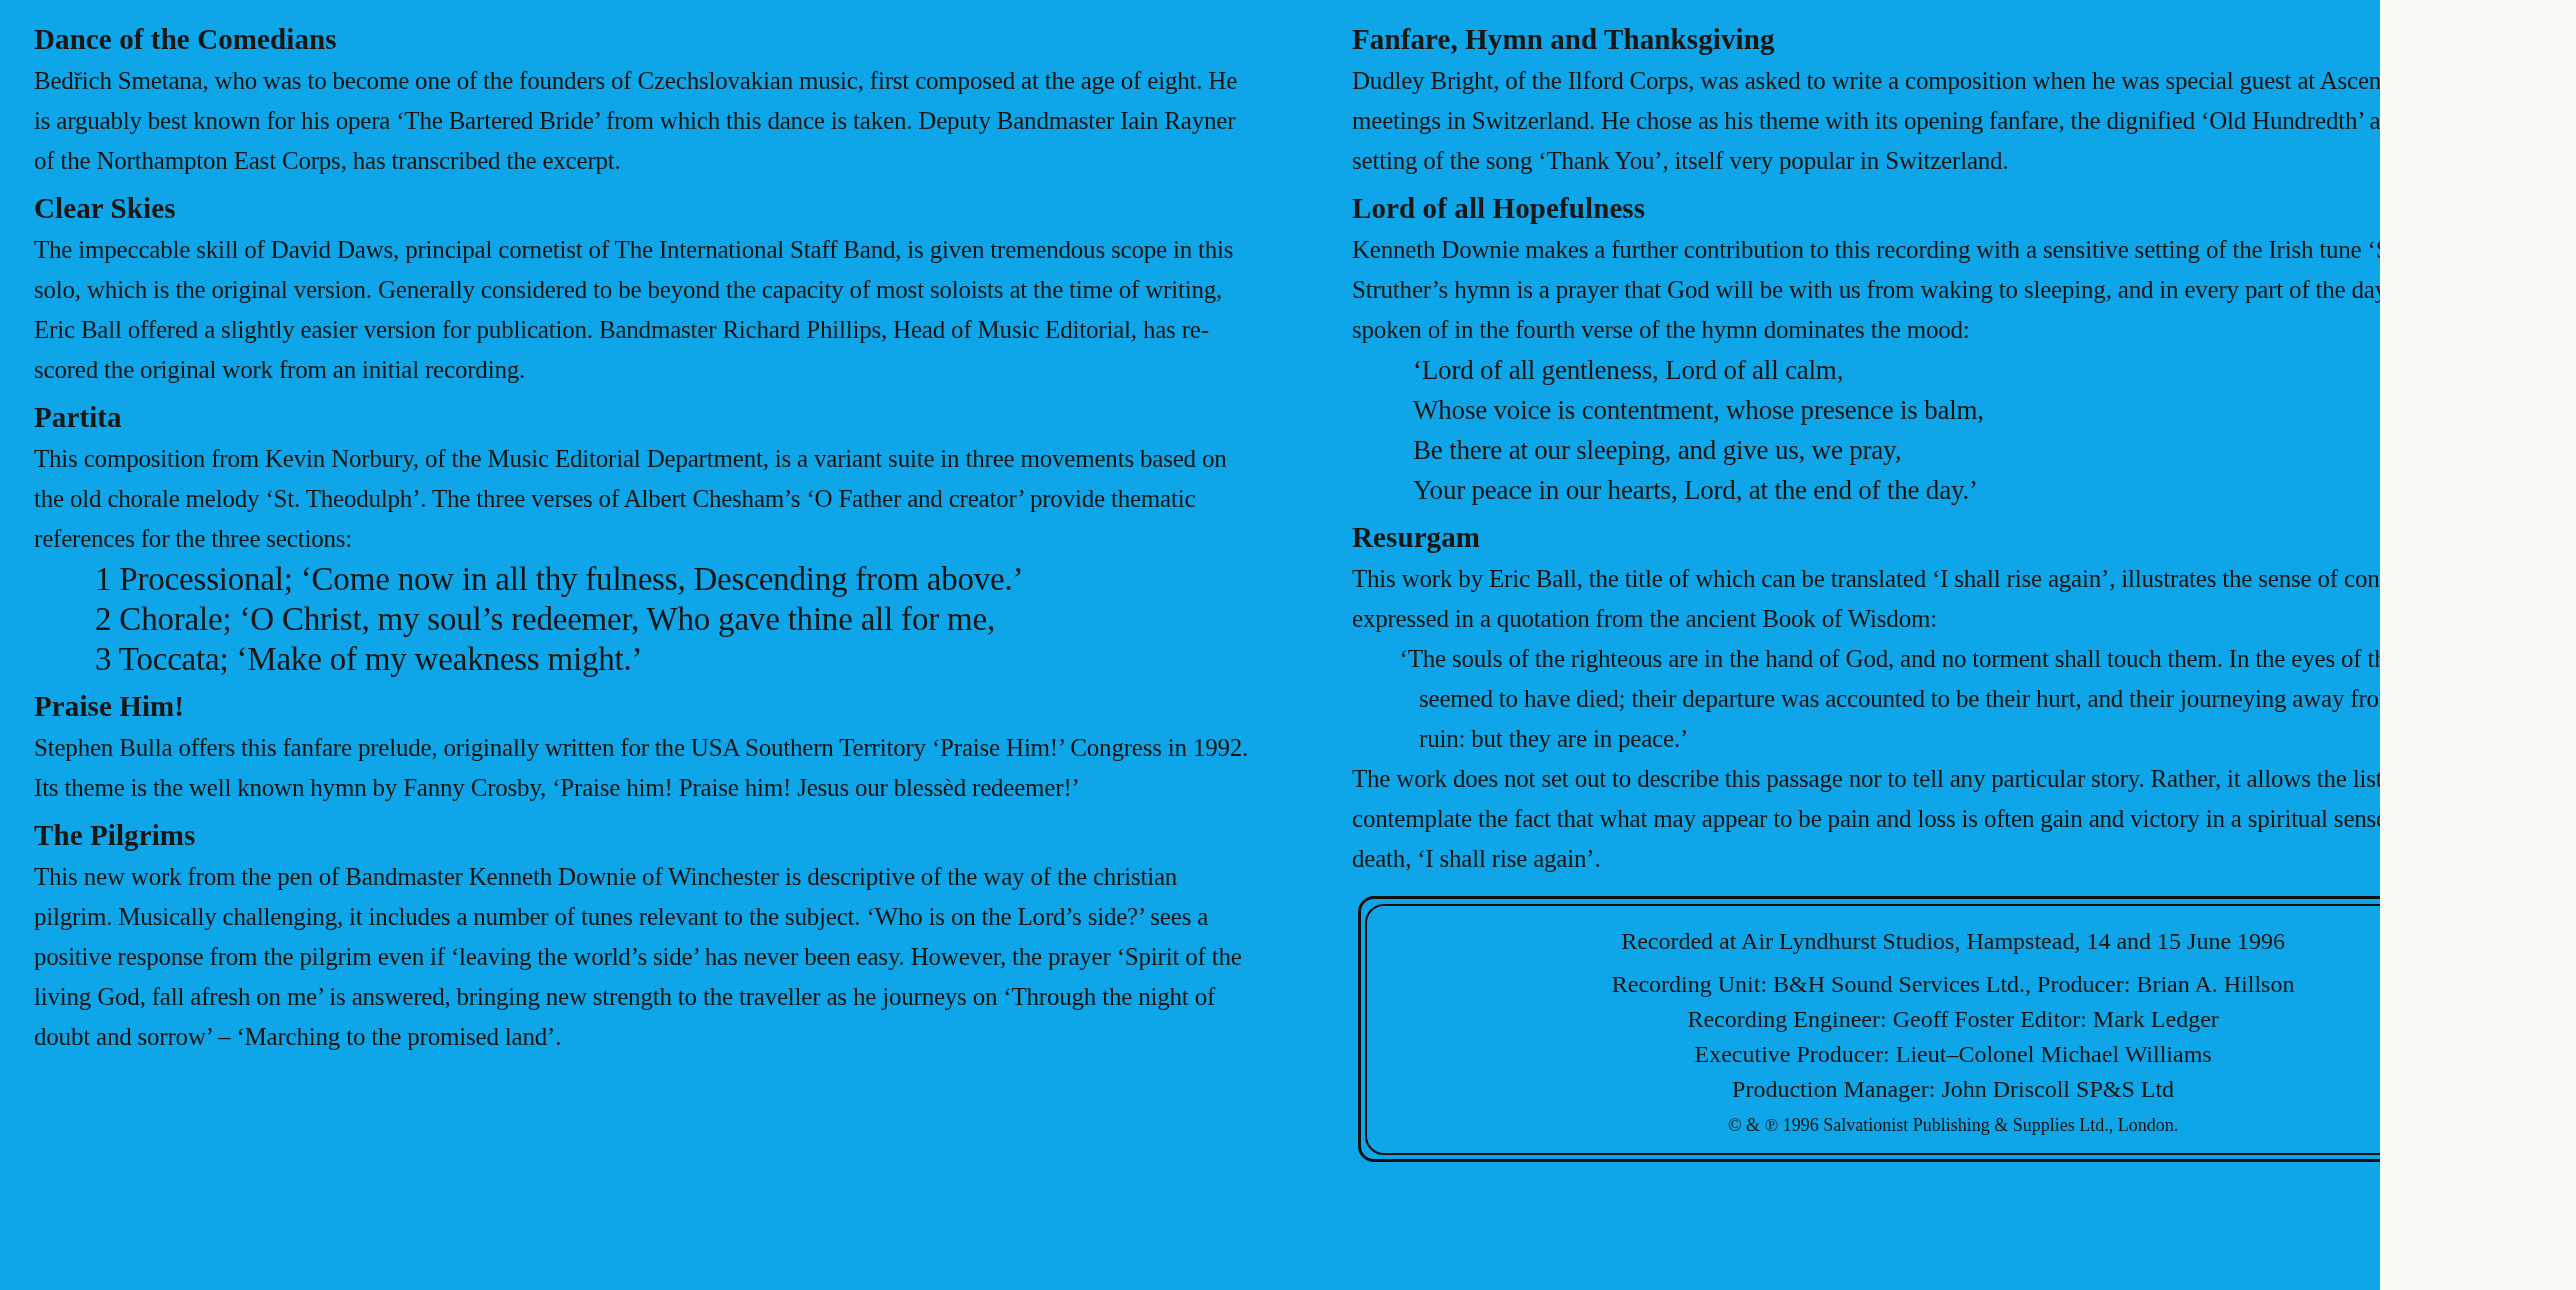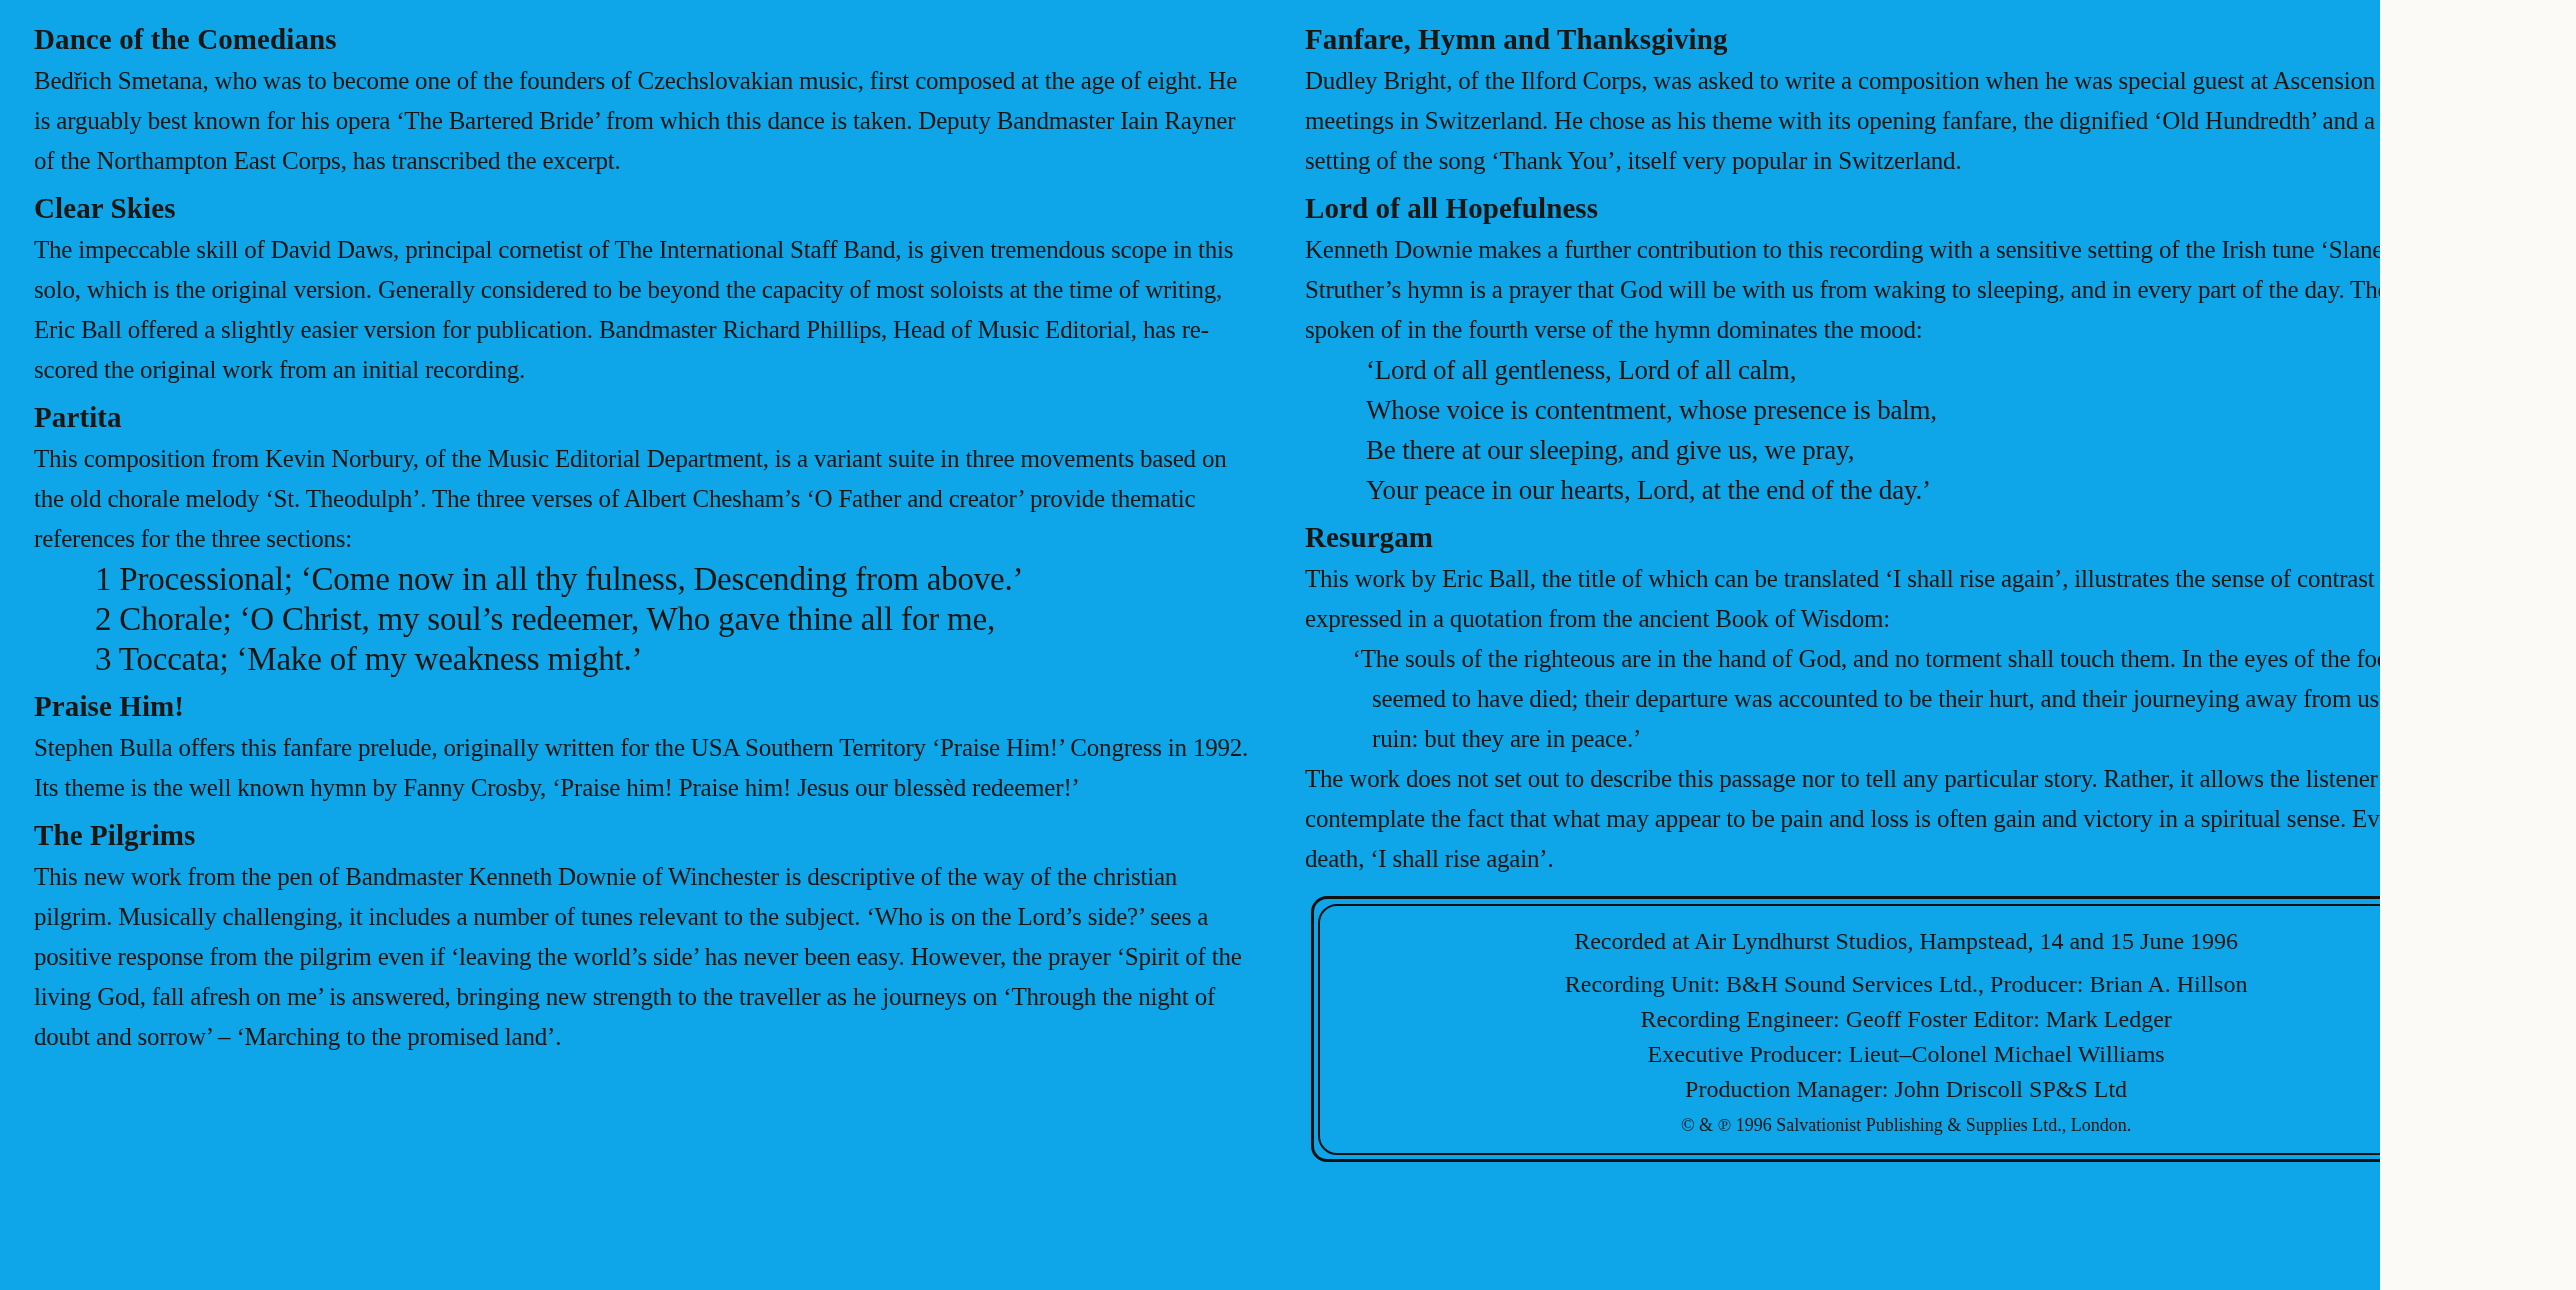--- a/index.html
+++ b/index.html
@@ -14,21 +14,21 @@
     background: #0ea5e9;
     color: #1b1612;
     font-family: "Liberation Serif", "DejaVu Serif", serif;
     overflow: hidden;
   }
   .col {
     position: absolute;
     top: 22.3px;
   }
   .col-left  { left: 34px;   width: 1223px; }
-  .col-right { left: 1305px; width: 1201px; }
+  .col-right { left: 1352px; width: 1201px; }
 
   .section-heading {
     font-size: 29px;
     line-height: 35px;
     font-weight: 700;
     margin: 9.8px 0 4.2px 0;
     letter-spacing: 0.1px;
   }
   section:first-child .section-heading { margin-top: 0; }
 

